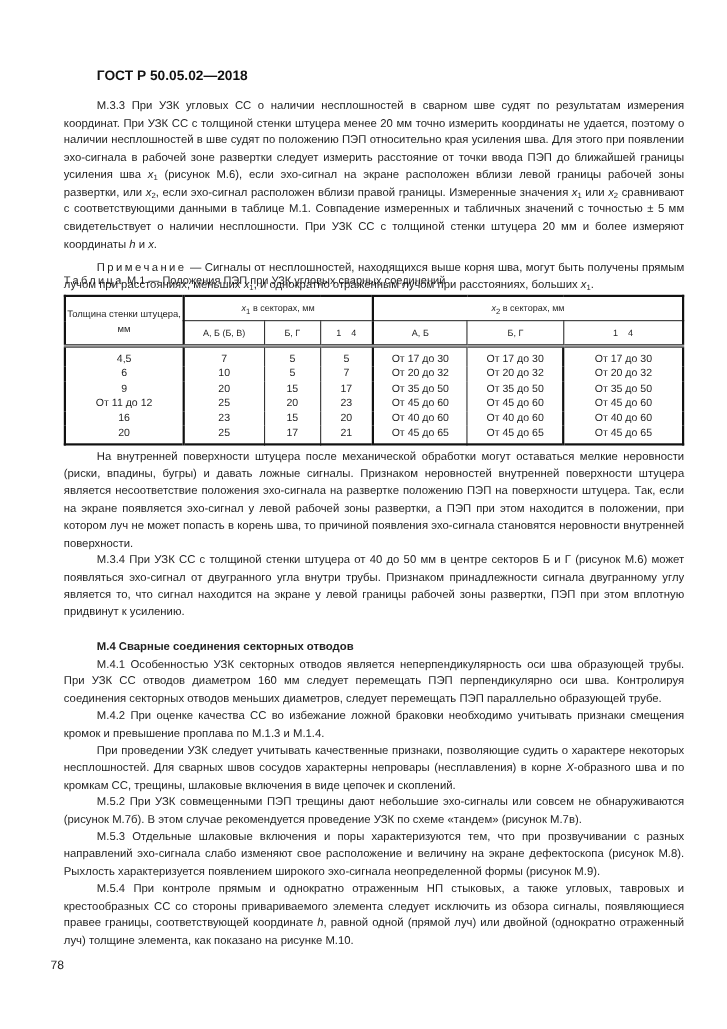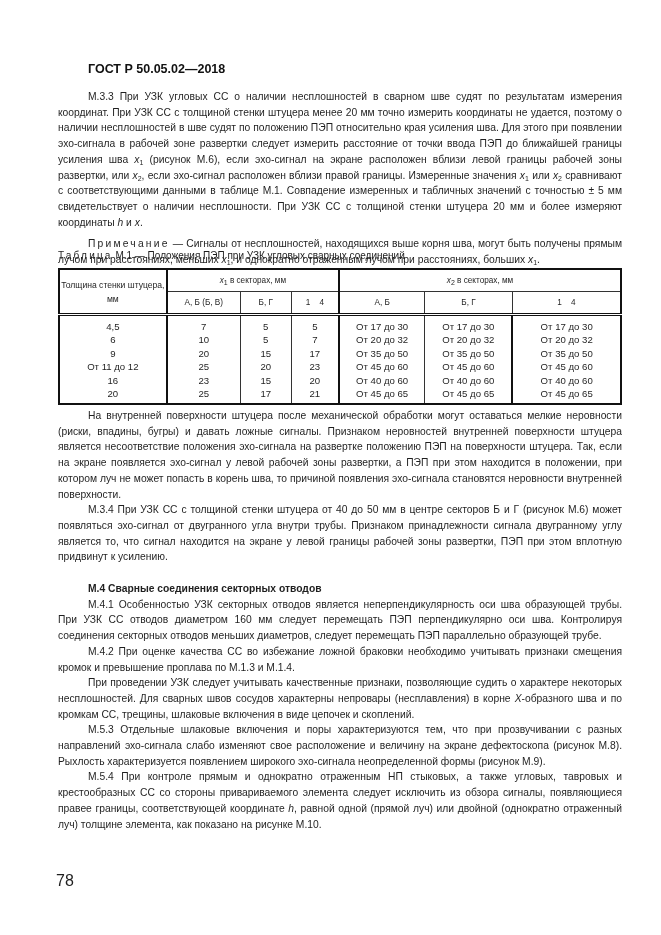--- a/index.html
+++ b/index.html
@@ -40,21 +40,21 @@
     }
     table.data thead th.thick-r { border-right: 2px solid #111; }
     table.data thead tr.sub th { border-bottom: 3px double #111; }
     table.data thead th.rowspan { border-bottom: 3px double #111; font-size: 8.6px; line-height: 14px; }
     table.data tbody td { border-left: 1px solid #333; height: 13.4px; line-height: 13.4px; }
     table.data tbody td.thick-r { border-right: 2px solid #111; margin-left: 12px; }
     table.data tbody td.thick-l { border-left: 2px solid #111; }
     table.data tbody tr:first-child td { padding-top: 4px; }
     table.data tbody tr:last-child td { padding-bottom: 3px; }
     .page-number {
-      position: absolute; left: 56px; top: 872px; font-size: 16px; color: #1f1f1f;
+      position: absolute; left: 46px; top: 872px; font-size: 11px; color: #1f1f1f;
     }
   </style>
 </head>
 <body>
 
 <div class="page">
 
   <div class="doc-header">ГОСТ Р 50.05.02—2018</div>
 
   <div class="text-block" style="top:89px;">
@@ -147,18 +147,19 @@
     </tbody>
   </table>
 
   <div class="text-block" style="top:408px;">
     <p class="p">На внутренней поверхности штуцера после механической обработки могут оставаться мелкие неровности (риски, впадины, бугры) и давать ложные сигналы. Признаком неровностей внутренней поверхности штуцера является несоответствие положения эхо-сигнала на развертке положению ПЭП на поверхности штуцера. Так, если на экране появляется эхо-сигнал у левой рабочей зоны развертки, а ПЭП при этом находится в положении, при котором луч не может попасть в корень шва, то причиной появления эхо-сигнала становятся неровности внутренней поверхности.</p>
     <p class="p">М.3.4 При УЗК СС с толщиной стенки штуцера от 40 до 50 мм в центре секторов Б и Г (рисунок М.6) может появляться эхо-сигнал от двугранного угла внутри трубы. Признаком принадлежности сигнала двугранному углу является то, что сигнал находится на экране у левой границы рабочей зоны развертки, ПЭП при этом вплотную придвинут к усилению.</p>
     <p class="heading" style="margin-top:16px;">М.4 Сварные соединения секторных отводов</p>
     <p class="p">М.4.1 Особенностью УЗК секторных отводов является неперпендикулярность оси шва образующей трубы. При УЗК СС отводов диаметром 160 мм следует перемещать ПЭП перпендикулярно оси шва. Контролируя соединения секторных отводов меньших диаметров, следует перемещать ПЭП параллельно образующей трубе.</p>
     <p class="p">М.4.2 При оценке качества СС во избежание ложной браковки необходимо учитывать признаки смещения кромок и превышение проплава по М.1.3 и М.1.4.</p>
     <p class="p"><span>При проведении УЗК следует учитывать качественные признаки, позволяющие судить о характере некоторых несплошностей. Для сварных швов сосудов характерны непровары (несплавления) в корне </span><i class="v">X</i><span>-образного шва и по кромкам СС, трещины, шлаковые включения в виде цепочек и скоплений.</span></p>
+    <p class="p">М.5.2 При УЗК совмещенными ПЭП трещины дают небольшие эхо-сигналы или совсем не обнаруживаются (рисунок М.7б). В этом случае рекомендуется проведение УЗК по схеме «тандем» (рисунок М.7в).</p>
     <p class="p">М.5.3 Отдельные шлаковые включения и поры характеризуются тем, что при прозвучивании с разных направлений эхо-сигнала слабо изменяют свое расположение и величину на экране дефектоскопа (рисунок М.8). Рыхлость характеризуется появлением широкого эхо-сигнала неопределенной формы (рисунок М.9).</p>
     <p class="p"><span>М.5.4 При контроле прямым и однократно отраженным НП стыковых, а также угловых, тавровых и крестообразных СС со стороны привариваемого элемента следует исключить из обзора сигналы, появляющиеся правее границы, соответствующей координате </span><i class="v">h</i><span>, равной одной (прямой луч) или двойной (однократно отраженный луч) толщине элемента, как показано на рисунке М.10.</span></p>
   </div>
 
   <div class="page-number">78</div>
 </div>
 
 </body></html>

